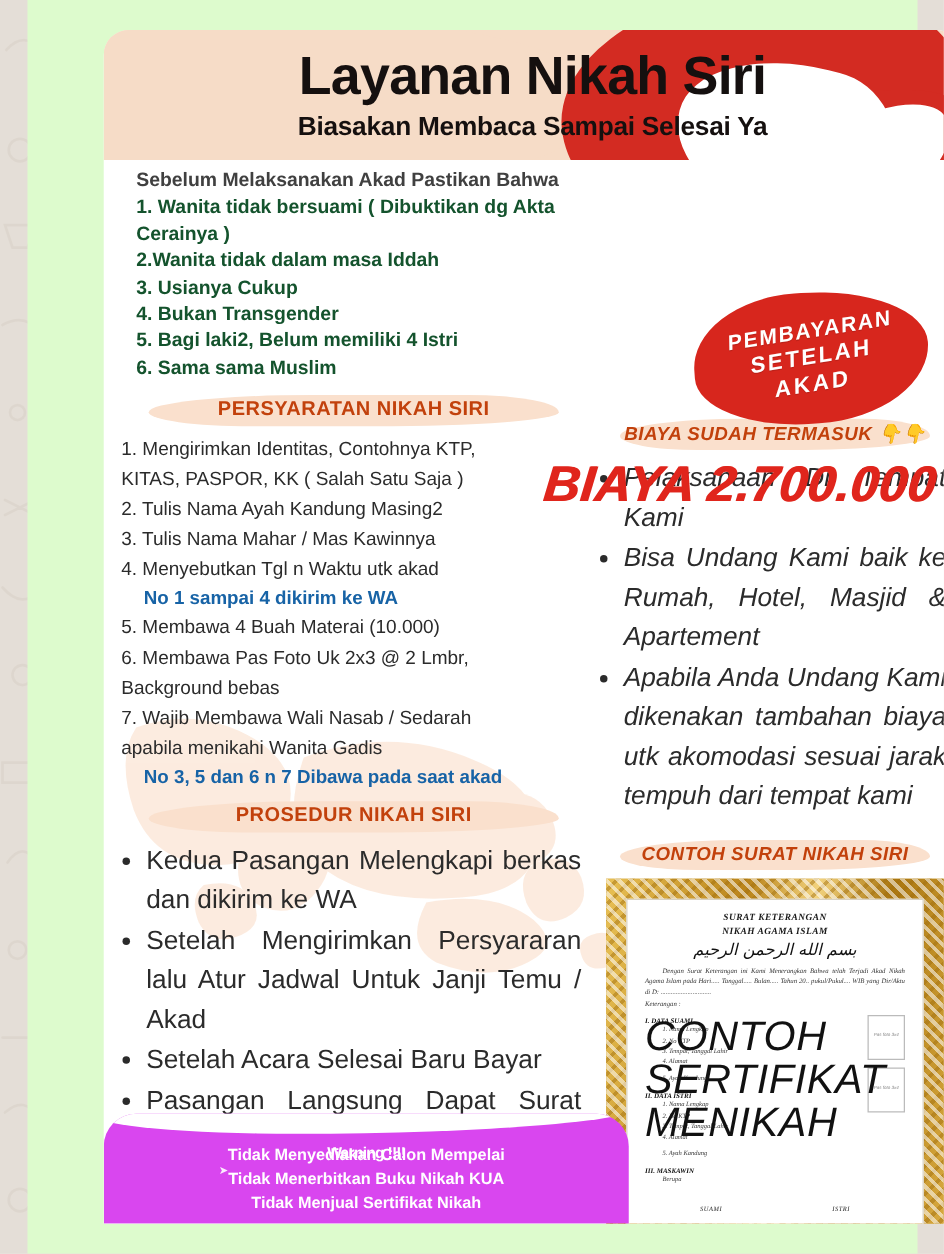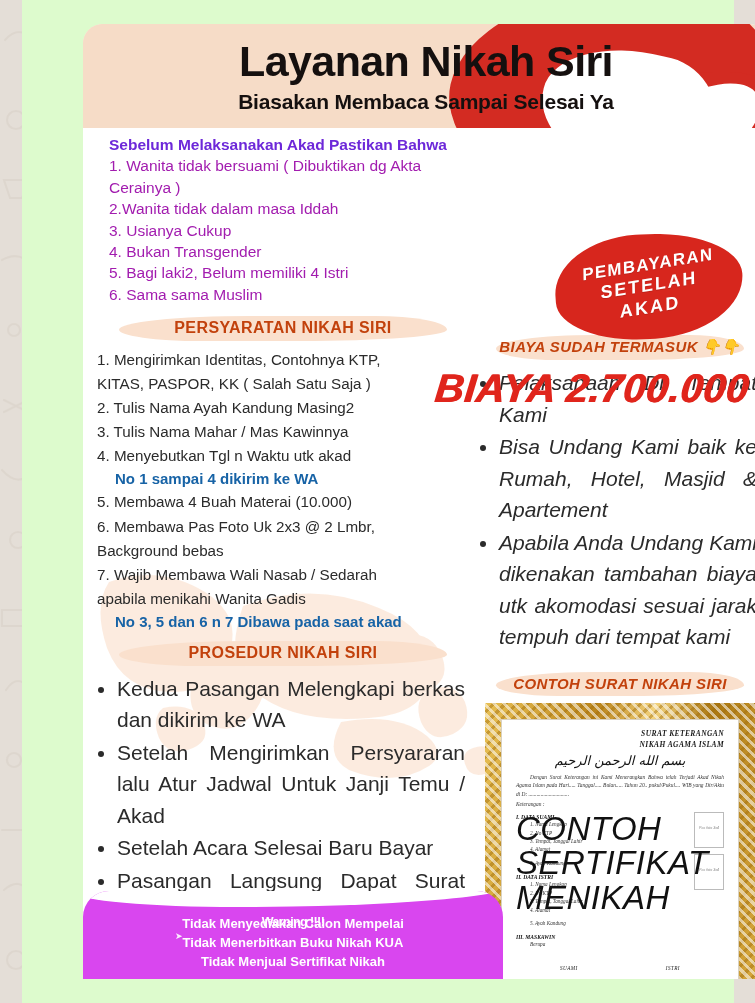--- a/index.html
+++ b/index.html
@@ -78,22 +78,22 @@
   
   .body-wrap{position:relative;height:851px;background:#fff;overflow:hidden;}
   
   .map-wm{position:absolute;left:10px;top:412px;width:420px;height:260px;opacity:.55;}
   .columns{position:relative;display:flex;z-index:3;}
   .col-left{width:392px;padding:0 6px 0 14px;box-sizing:border-box;}
   .col-right{width:294px;padding:0 8px 0 4px;box-sizing:border-box;font-style:italic;}
 
   
   .intro{padding:6px 0 0 12px;}
-  .intro-head{color:#6d28d9;font-weight:bold;font-size:15.5px;line-height:1.38;}
-  .intro li{color:#a21caf;font-weight:normal;font-size:15.5px;line-height:1.38;list-style:none;}
+  .intro-head{color:#404040;font-weight:bold;font-size:15.5px;line-height:1.38;}
+  .intro li{color:#14532d;font-weight:bold;font-size:15.5px;line-height:1.38;list-style:none;}
   .intro ul{margin:0;padding:0;}
 
   
   .stamp{
     position:absolute;right:26px;top:106px;width:188px;height:105px;z-index:6;
     background:#d7261d;
     border-radius:46% 54% 50% 50%/55% 45% 58% 42%;
     transform:rotate(-4deg);
     display:flex;flex-direction:column;align-items:center;justify-content:center;
   }
@@ -160,21 +160,21 @@
       repeating-linear-gradient(45deg,rgba(255,255,255,.55) 0 3px,rgba(255,255,255,0) 3px 7px),
       repeating-linear-gradient(-45deg,rgba(160,110,15,.45) 0 3px,rgba(255,255,255,0) 3px 8px),
       linear-gradient(100deg,#e8c055,#b9831a 35%,#f2d27d 52%,#a9750f 70%,#dcae44);
     padding:16px;box-sizing:border-box;
   }
   .cert-inner{
     width:100%;height:100%;background:#fff;box-sizing:border-box;
     padding:8px 14px;position:relative;overflow:hidden;
     border:1px solid #d9d2c2;
   }
-  .cert-title{text-align:right;font-family:"Liberation Serif","DejaVu Serif",serif;
+  .cert-title{text-align:center;font-family:"Liberation Serif","DejaVu Serif",serif;
     font-weight:bold;font-size:7.5px;letter-spacing:.4px;color:#1a1a1a;line-height:1.5;}
   .bismillah{text-align:center;font-size:13px;color:#111;margin:3px 0 5px 0;
     font-family:"DejaVu Sans",sans-serif;}
   .cert-para{font-family:"Liberation Serif",serif;font-size:5.4px;color:#333;
     text-align:justify;line-height:1.55;text-indent:14px;}
   .cert-line{font-family:"Liberation Serif",serif;font-size:5.4px;color:#333;margin-top:3px;}
   .cert-sec{font-family:"Liberation Serif",serif;font-weight:bold;font-size:5.6px;
     color:#111;margin-top:7px;}
   .cert-sub{font-family:"Liberation Serif",serif;font-size:5.2px;color:#333;
     margin-left:14px;line-height:1.62;}

